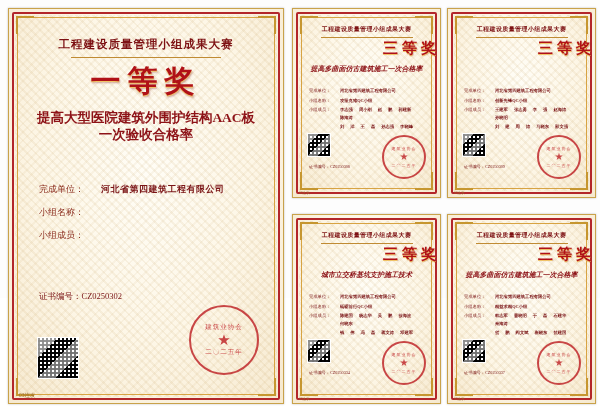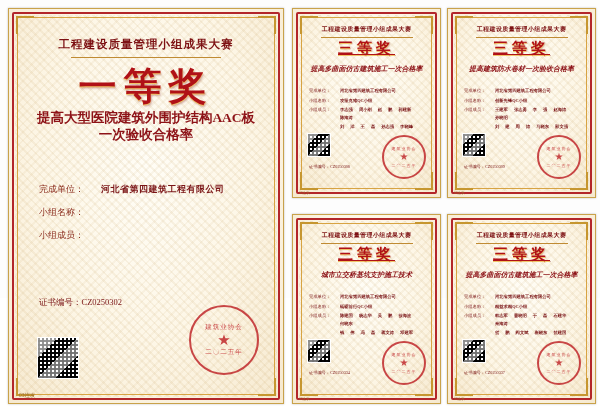--- a/index.html
+++ b/index.html
@@ -61,39 +61,39 @@
     text-align:center;font-size:11.5px;letter-spacing:1px;
     color:#7d1113;font-weight:bold;
   }
   #cert-main .title:after{
     content:"";position:absolute;left:50%;transform:translateX(-50%);
     bottom:-6px;width:150px;height:1px;background:#c08b33;
   }
   #cert-main .award{
     position:absolute;left:0;right:0;top:52px;
     text-align:center;
-    font-size:38px;font-weight:bold;letter-spacing:7px;
+    font-size:30px;font-weight:bold;letter-spacing:7px;
     color:#b01117;
     text-shadow:0 1px 0 #f0c469, 1px 2px 2px rgba(120,20,20,.35);
   }
   #cert-main .project{
     position:absolute;left:22px;right:22px;top:100px;
     text-align:center;font-size:13.5px;line-height:17px;
     font-weight:bold;color:#8d1217;
   }
   #cert-main .rows{
     position:absolute;left:30px;right:24px;top:172px;
     font-size:9px;color:#7a1416;line-height:17px;
   }
   #cert-main .row{display:flex;gap:6px;align-items:flex-start;margin-bottom:6px;}
   #cert-main .row .lab{width:56px;flex:0 0 56px;color:#8a2b1d;}
   #cert-main .row .val{flex:1;font-weight:bold;letter-spacing:.5px;}
   #cert-main .row .val .sp{display:inline-block;margin-right:12px;}
   #cert-main .certno{
-    position:absolute;left:30px;top:282px;font-size:8.5px;color:#7a1416;margin-top:6px;
+    position:absolute;left:30px;top:282px;font-size:8.5px;color:#7a1416;
   }
   #cert-main .qr{
     position:absolute;left:28px;bottom:26px;width:40px;height:40px;
   }
   #cert-main .footnote{
     position:absolute;left:10px;bottom:4px;font-size:5.5px;color:#9b6b2e;
   }
   
   .seal{
     position:absolute;border-radius:50%;
@@ -122,24 +122,23 @@
 
   .cert.sm .title{
     position:absolute;left:0;right:0;top:16px;text-align:center;
     font-size:6px;letter-spacing:.4px;color:#7d1113;font-weight:bold;
   }
   .cert.sm .title:after{
     content:"";position:absolute;left:50%;transform:translateX(-50%);
     bottom:-4px;width:92px;height:1px;background:#c08b33;
   }
   .cert.sm .award{
-    position:absolute;left:0;right:0;top:30px;text-align:center;
+    position:absolute;left:0;right:0;top:30px;text-align:right;
     font-size:15px;font-weight:bold;letter-spacing:4px;color:#b01117;
     text-shadow:0 1px 0 #f0c469, 1px 1px 1px rgba(120,20,20,.3);
-    text-decoration:underline;
   }
   .cert.sm .project{
     position:absolute;left:12px;right:12px;top:55px;text-align:center;
     font-size:7px;line-height:11px;font-weight:bold;color:#8d1217;font-style:italic;
   }
   .cert.sm .rows{
     position:absolute;left:16px;right:12px;top:78px;
     font-size:4.3px;line-height:7.5px;color:#7a1416;
   }
   .cert.sm .row{display:flex;gap:3px;margin-bottom:2px;}
@@ -264,21 +263,20 @@
 
   <div class="cert sm" id="cert-s2">
     <div class="frame"></div>
     <div class="guilloche"></div>
     <div class="corner tl"></div>
     <div class="corner tr"></div>
     <div class="corner bl"></div>
     <div class="corner br"></div>
     <div class="title">工程建设质量管理小组成果大赛</div>
     <div class="award">三等奖</div>
-    <div class="project">提高建筑防水卷材一次验收合格率</div>
     <div class="rows">
       <div class="row">
         <span class="lab">完成单位：</span>
         <span class="val">河北省第四建筑工程有限公司</span>
       </div>
       <div class="row">
         <span class="lab">小组名称：</span>
         <span class="val">创新先锋QC小组</span>
       </div>
       <div class="row">

